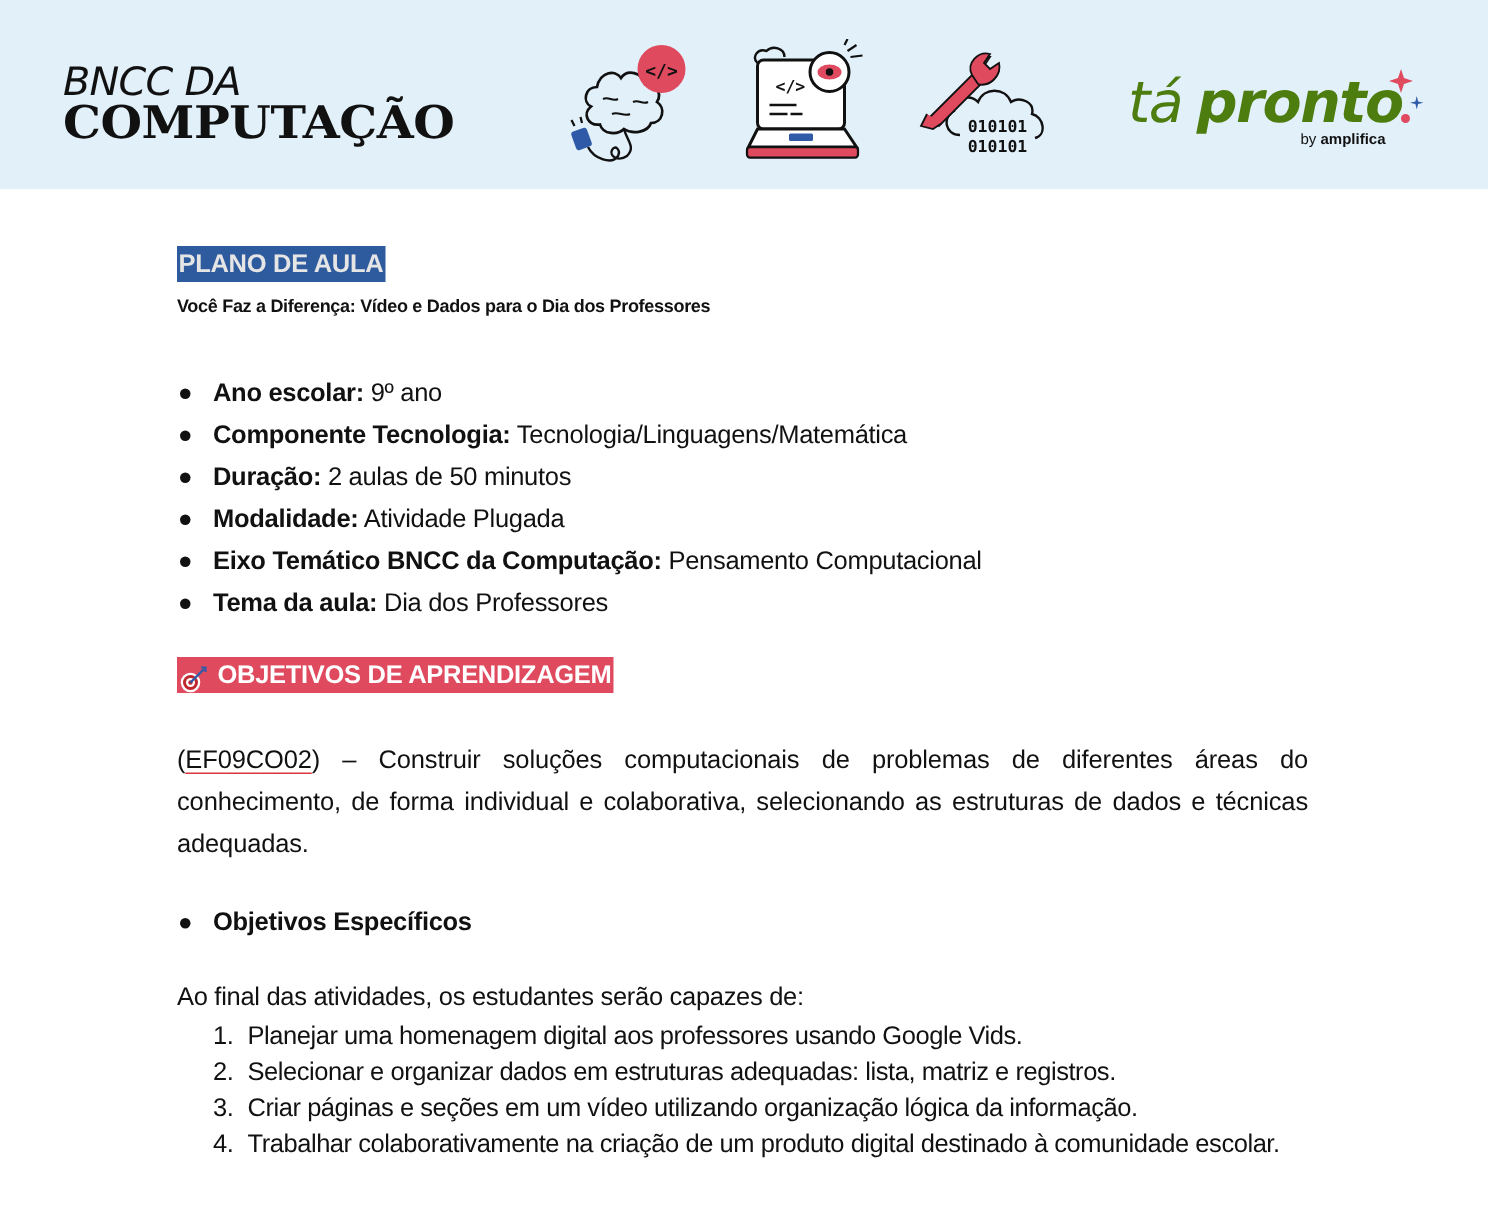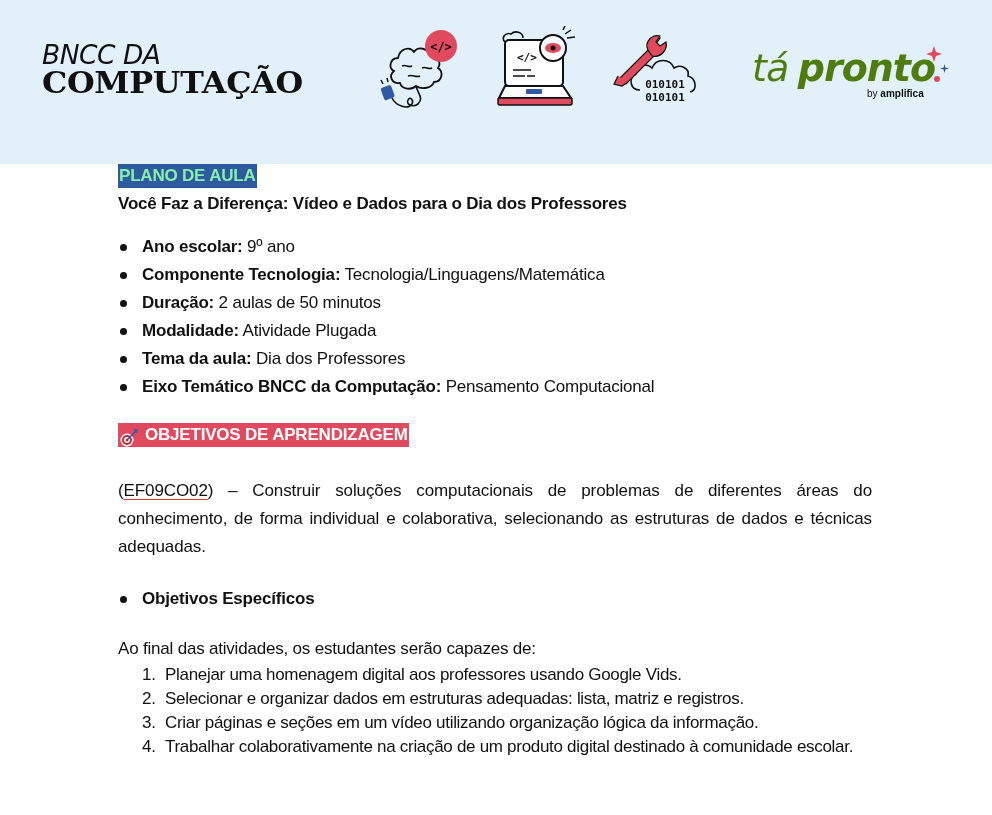--- a/index.html
+++ b/index.html
@@ -1,20 +1,20 @@
 <!DOCTYPE html>
 <html><head>
 <meta charset="utf-8">
 <style>
   * { margin: 0; padding: 0; box-sizing: border-box; }
   html, body { width: 992px; height: 815px; background: #ffffff; overflow: hidden; }
   body { font-family: "Liberation Sans", "DejaVu Sans", sans-serif; color: #111111; position: relative; }
 
   .header {
-    position: absolute; left: 0; top: 0; width: 992px; height: 164px;
+    position: absolute; left: 0; top: 0; width: 992px; height: 126px;
     background: #e2f0f9;
   }
   .brand {
     position: absolute; left: 42px; top: 42px;
   }
   .brand-line1 {
     font-family: "DejaVu Sans", sans-serif; font-size: 26px; font-weight: 300;
     font-style: italic; letter-spacing: -0.5px; color: #111; line-height: 26px;
     transform: scaleX(1.02); transform-origin: left;
   }
@@ -31,26 +31,26 @@
   .tapronto { position: absolute; left: 752px; top: 48px; }
   .tp-main { font-size: 38px; line-height: 40px; letter-spacing: -1px; color: #4d7c0f; white-space: nowrap; font-style: italic; }
   .tp-ta { font-weight: 300; font-family: "DejaVu Sans", sans-serif; }
   .tp-pronto { font-weight: bold; font-family: "DejaVu Sans", sans-serif; }
   .tp-by { position: absolute; left: 115px; top: 40px; font-size: 10px; white-space: nowrap; color: #111; }
   .tp-by b { font-weight: bold; }
   .tp-spark { position: absolute; }
 
   .content { position: absolute; left: 118px; top: 164px; width: 754px; }
   .tag-blue {
-    display: inline-block; background: #2e5a9e; color: #86efac; font-weight: bold;
+    display: inline-block; background: #2e5a9e; color: #e5e5e5; font-weight: bold;
     font-size: 17px; line-height: 24px; padding: 0 1px; letter-spacing: -0.2px;
   }
-  .lesson-title { font-weight: bold; font-size: 17px; line-height: 24px; margin-top: 4px; letter-spacing: -0.2px; }
+  .lesson-title { font-weight: bold; font-size: 12px; line-height: 24px; margin-top: 4px; letter-spacing: -0.2px; }
 
-  ul.meta { list-style: none; margin-top: 17px; }
+  ul.meta { list-style: none; margin-top: 32px; }
   ul.meta li, .bullet-row {
     position: relative; padding-left: 24px; font-size: 17px; line-height: 28px; letter-spacing: -0.2px;
   }
   ul.meta li::before, .bullet-row::before {
     content: ""; position: absolute; left: 2px; top: 11px; width: 7px; height: 7px; border-radius: 50%; background: #111;
   }
   .b { font-weight: bold; }
 
   .tag-red {
     display: inline-flex; align-items: flex-end; background: #e04a5f; color: #ffffff; font-weight: bold;
@@ -135,22 +135,22 @@
 
 <div class="content">
   <span class="tag-blue">PLANO DE AULA</span>
   <div class="lesson-title">Você Faz a Diferença: Vídeo e Dados para o Dia dos Professores</div>
 
   <ul class="meta">
     <li><span class="b">Ano escolar:</span><span> 9º ano</span></li>
     <li><span class="b">Componente Tecnologia:</span><span> Tecnologia/Linguagens/Matemática</span></li>
     <li><span class="b">Duração:</span><span> 2 aulas de 50 minutos</span></li>
     <li><span class="b">Modalidade:</span><span> Atividade Plugada</span></li>
+    <li><span class="b">Eixo Temático BNCC da Computação:</span><span> Pensamento Computacional</span></li>
     <li><span class="b">Tema da aula:</span><span> Dia dos Professores</span></li>
-    <li><span class="b">Eixo Temático BNCC da Computação:</span><span> Pensamento Computacional</span></li>
   </ul>
 
   <div class="tag-red">
     <svg class="target-icon" viewBox="0 0 20 18">
       <circle cx="8" cy="11" r="6.5" fill="#ffffff"></circle>
       <circle cx="8" cy="11" r="5" fill="#c0282f"></circle>
       <circle cx="8" cy="11" r="3" fill="#ffffff"></circle>
       <circle cx="8" cy="11" r="1.5" fill="#c0282f"></circle>
       <path d="M8 11 L17 2" stroke="#2f5aa8" stroke-width="1.6"></path>
       <path d="M15 1 L18 1 L18 4" stroke="#2f5aa8" stroke-width="1.4" fill="none"></path>

